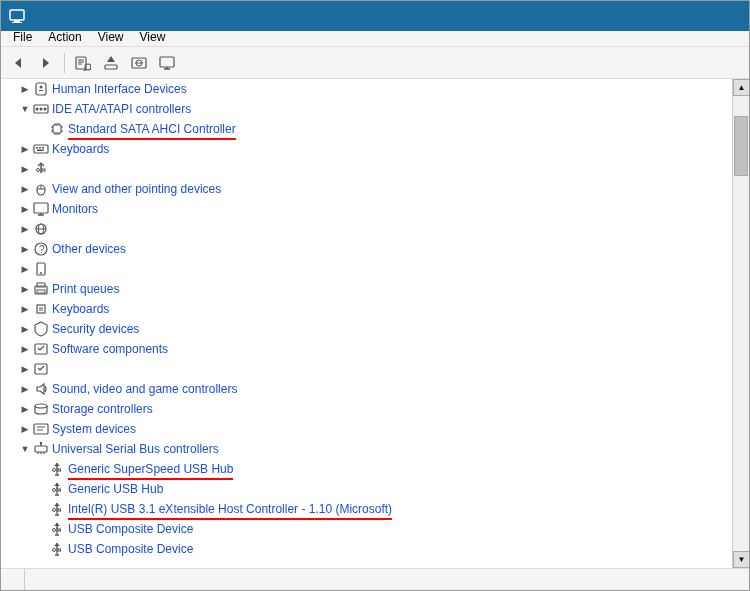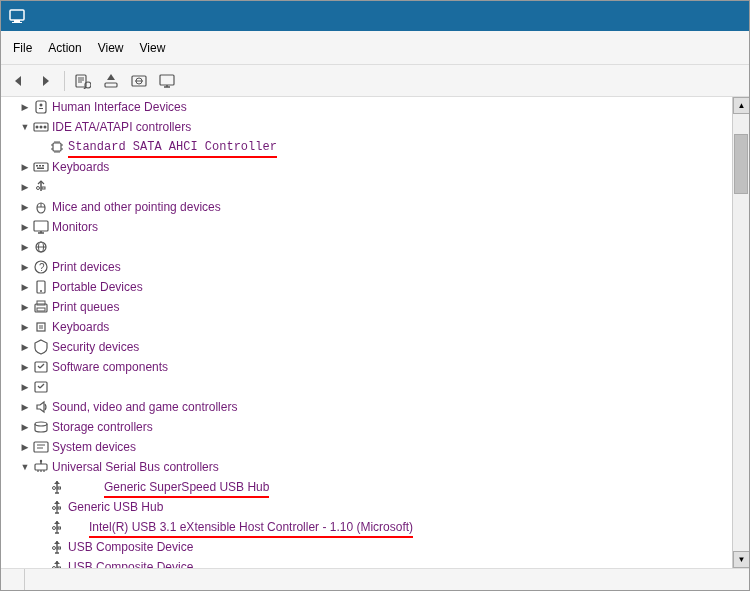--- a/index.html
+++ b/index.html
@@ -54,23 +54,23 @@
       cursor: pointer;
       color: white;
       font-size: 11px;
       background: transparent;
       border: none;
       outline: none;
     }
     .menu-bar {
       background: #f5f5f5;
       border-bottom: 1px solid #ddd;
-      height: 34px;
-      display: flex;
-      align-items: center;
+      height: 16px;
+      display: flex;
+      align-items: flex-end;
       padding: 0 4px;
       flex-shrink: 0;
     }
     .menu-item {
       padding: 2px 8px;
       cursor: pointer;
       font-size: 12px;
       color: #000;
     }
     .toolbar {
@@ -192,21 +192,21 @@
       height: 16px;
       margin-right: 3px;
       flex-shrink: 0;
       display: inline-flex;
       align-items: center;
       justify-content: center;
       font-size: 12px;
     }
     .tree-label {
       font-size: 12px;
-      color: #701a75;
+      color: #1d4ed8;
       line-height: 20px;
     }
 
     .tree-panel::-webkit-scrollbar { width: 0; }
   </style>
 </head>
 <body>
 
 <div class="window">
 
@@ -317,21 +317,21 @@
               <line x1="10" y1="4" x2="10" y2="2" stroke="#555" stroke-width="1"></line>
               <line x1="6" y1="12" x2="6" y2="14" stroke="#555" stroke-width="1"></line>
               <line x1="8" y1="12" x2="8" y2="14" stroke="#555" stroke-width="1"></line>
               <line x1="10" y1="12" x2="10" y2="14" stroke="#555" stroke-width="1"></line>
               <line x1="4" y1="6" x2="2" y2="6" stroke="#555" stroke-width="1"></line>
               <line x1="4" y1="10" x2="2" y2="10" stroke="#555" stroke-width="1"></line>
               <line x1="12" y1="6" x2="14" y2="6" stroke="#555" stroke-width="1"></line>
               <line x1="12" y1="10" x2="14" y2="10" stroke="#555" stroke-width="1"></line>
             </svg>
           </span>
-          <span class="tree-label" style="position: relative; display: inline-block; font-family: Liberation Mono, monospace;">Standard SATA AHCI Controller<span style="position: absolute; left: 0px; right: 0px; bottom: -1px; height: 2px; background: red; display: block;"></span></span>
+          <span class="tree-label" style="position: relative; display: inline-block;">Standard SATA AHCI Controller<span style="position: absolute; left: 0px; right: 0px; bottom: -1px; height: 2px; background: red; display: block;"></span></span>
         </div>
         <div class="tree-item">
           <span class="tree-indent"></span>
           <span class="tree-expander">▶</span>
           <span class="tree-icon">
             <svg width="16" height="16" viewBox="0 0 16 16">
               <rect x="1" y="4" width="14" height="8" rx="1" fill="none" stroke="#555" stroke-width="1.2"></rect>
               <rect x="3" y="6" width="2" height="1.5" fill="#555"></rect>
               <rect x="6" y="6" width="2" height="1.5" fill="#555"></rect>
               <rect x="9" y="6" width="2" height="1.5" fill="#555"></rect>
@@ -355,21 +355,21 @@
         <div class="tree-item">
           <span class="tree-indent"></span>
           <span class="tree-expander">▶</span>
           <span class="tree-icon">
             <svg width="16" height="16" viewBox="0 0 16 16">
               <ellipse cx="8" cy="9" rx="4" ry="5" fill="none" stroke="#555" stroke-width="1.2"></ellipse>
               <line x1="8" y1="4" x2="8" y2="8" stroke="#555" stroke-width="1"></line>
               <line x1="4" y1="8" x2="12" y2="8" stroke="#555" stroke-width="1"></line>
             </svg>
           </span>
-          <span class="tree-label">Mice and other pointing devices</span>
+          <span class="tree-label">View and other pointing devices</span>
         </div>
         <div class="tree-item">
           <span class="tree-indent"></span>
           <span class="tree-expander">▶</span>
           <span class="tree-icon">
             <svg width="16" height="16" viewBox="0 0 16 16">
               <rect x="1" y="2" width="14" height="10" rx="1" fill="none" stroke="#555" stroke-width="1.2"></rect>
               <line x1="5" y1="14" x2="11" y2="14" stroke="#555" stroke-width="1.5"></line>
               <line x1="8" y1="12" x2="8" y2="14" stroke="#555" stroke-width="1.5"></line>
             </svg>
@@ -389,32 +389,31 @@
         </div>
         <div class="tree-item">
           <span class="tree-indent"></span>
           <span class="tree-expander">▶</span>
           <span class="tree-icon">
             <svg width="16" height="16" viewBox="0 0 16 16">
               <circle cx="8" cy="8" r="6" fill="none" stroke="#555" stroke-width="1.2"></circle>
               <text x="6" y="12" font-size="10" fill="#555">?</text>
             </svg>
           </span>
-          <span class="tree-label">Print devices</span>
+          <span class="tree-label">Other devices</span>
         </div>
         <div class="tree-item">
           <span class="tree-indent"></span>
           <span class="tree-expander">▶</span>
           <span class="tree-icon">
             <svg width="16" height="16" viewBox="0 0 16 16">
               <rect x="4" y="2" width="8" height="12" rx="1" fill="none" stroke="#555" stroke-width="1.2"></rect>
               <line x1="7" y1="12" x2="9" y2="12" stroke="#555" stroke-width="1.5"></line>
             </svg>
           </span>
-          <span class="tree-label">Portable Devices</span>
         </div>
         <div class="tree-item">
           <span class="tree-indent"></span>
           <span class="tree-expander">▶</span>
           <span class="tree-icon">
             <svg width="16" height="16" viewBox="0 0 16 16">
               <rect x="2" y="5" width="12" height="8" rx="1" fill="none" stroke="#555" stroke-width="1.2"></rect>
               <rect x="4" y="2" width="8" height="4" fill="none" stroke="#555" stroke-width="1"></rect>
               <rect x="4" y="9" width="8" height="3" fill="none" stroke="#555" stroke-width="1"></rect>
             </svg>
@@ -521,21 +520,21 @@
           <span class="tree-icon">
             <svg width="16" height="16" viewBox="0 0 16 16">
               <path d="M8 2 L8 11" stroke="#555" stroke-width="1.5"></path>
               <path d="M5 5 L8 2 L11 5" fill="#555" stroke="none"></path>
               <circle cx="5" cy="9" r="1.5" fill="none" stroke="#555" stroke-width="1"></circle>
               <rect x="9" y="8" width="2.5" height="2" fill="none" stroke="#555" stroke-width="1"></rect>
               <line x1="6" y1="14" x2="10" y2="14" stroke="#555" stroke-width="1.5"></line>
               <line x1="8" y1="11" x2="8" y2="14" stroke="#555" stroke-width="1.2"></line>
             </svg>
           </span>
-          <span class="tree-label" style="position: relative; display: inline-block; margin-left: 36px;">Generic SuperSpeed USB Hub<span style="position: absolute; left: 0px; right: 0px; bottom: -1px; height: 2px; background: red; display: block;"></span></span>
+          <span class="tree-label" style="position: relative; display: inline-block;">Generic SuperSpeed USB Hub<span style="position: absolute; left: 0px; right: 0px; bottom: -1px; height: 2px; background: red; display: block;"></span></span>
         </div>
         <div class="tree-item">
           <span class="tree-indent"></span>
           <span class="tree-indent"></span>
           <span class="tree-expander"></span>
           <span class="tree-icon">
             <svg width="16" height="16" viewBox="0 0 16 16">
               <path d="M8 2 L8 11" stroke="#555" stroke-width="1.5"></path>
               <path d="M5 5 L8 2 L11 5" fill="#555" stroke="none"></path>
               <circle cx="5" cy="9" r="1.5" fill="none" stroke="#555" stroke-width="1"></circle>
@@ -553,21 +552,21 @@
           <span class="tree-icon">
             <svg width="16" height="16" viewBox="0 0 16 16">
               <path d="M8 2 L8 11" stroke="#555" stroke-width="1.5"></path>
               <path d="M5 5 L8 2 L11 5" fill="#555" stroke="none"></path>
               <circle cx="5" cy="9" r="1.5" fill="none" stroke="#555" stroke-width="1"></circle>
               <rect x="9" y="8" width="2.5" height="2" fill="none" stroke="#555" stroke-width="1"></rect>
               <line x1="6" y1="14" x2="10" y2="14" stroke="#555" stroke-width="1.5"></line>
               <line x1="8" y1="11" x2="8" y2="14" stroke="#555" stroke-width="1.2"></line>
             </svg>
           </span>
-          <span class="tree-label" style="position: relative; display: inline-block; margin-left: 21px;">Intel(R) USB 3.1 eXtensible Host Controller - 1.10 (Microsoft)<span style="position: absolute; left: 0px; right: 0px; bottom: -1px; height: 2px; background: red; display: block;"></span></span>
+          <span class="tree-label" style="position: relative; display: inline-block;">Intel(R) USB 3.1 eXtensible Host Controller - 1.10 (Microsoft)<span style="position: absolute; left: 0px; right: 0px; bottom: -1px; height: 2px; background: red; display: block;"></span></span>
         </div>
         <div class="tree-item">
           <span class="tree-indent"></span>
           <span class="tree-indent"></span>
           <span class="tree-expander"></span>
           <span class="tree-icon">
             <svg width="16" height="16" viewBox="0 0 16 16">
               <path d="M8 2 L8 11" stroke="#555" stroke-width="1.5"></path>
               <path d="M5 5 L8 2 L11 5" fill="#555" stroke="none"></path>
               <circle cx="5" cy="9" r="1.5" fill="none" stroke="#555" stroke-width="1"></circle>

